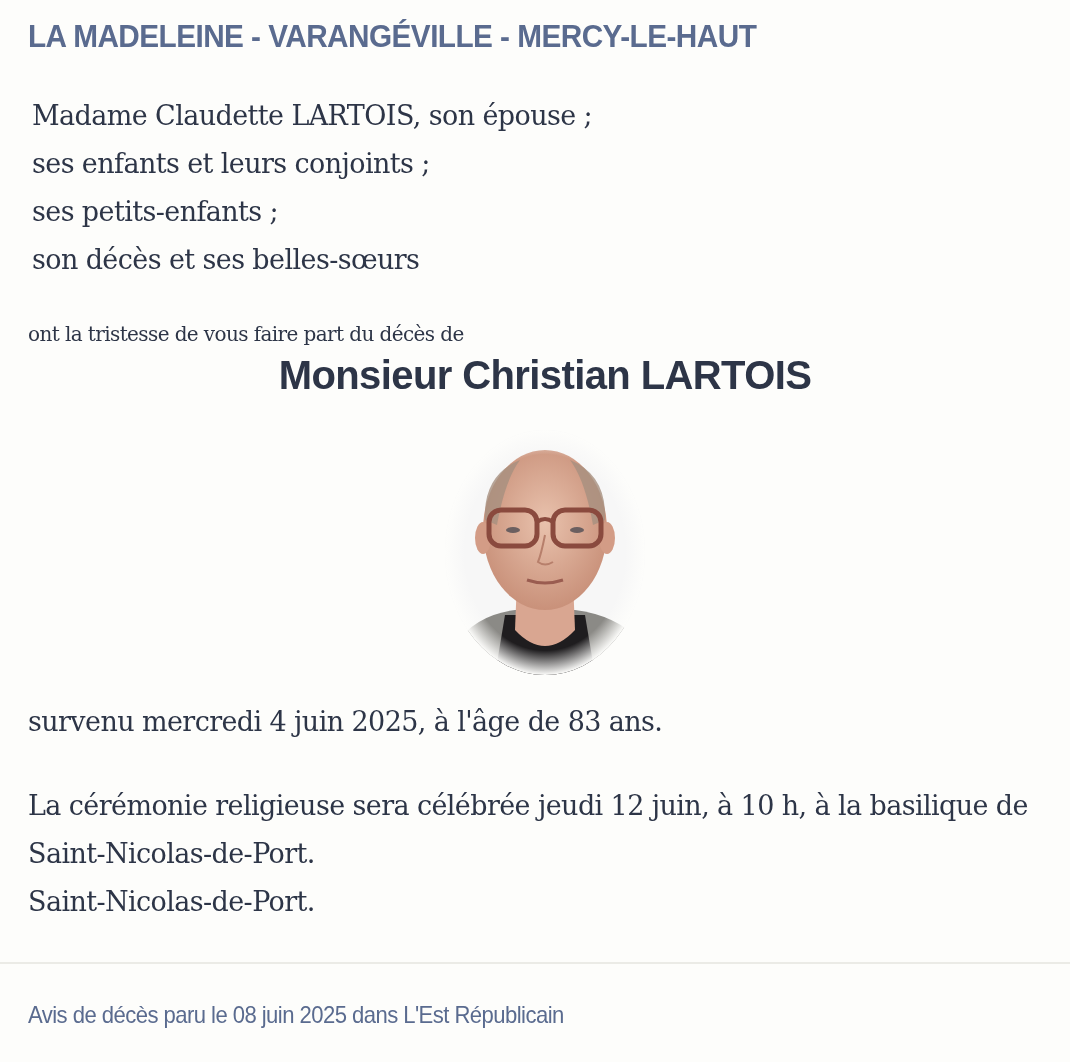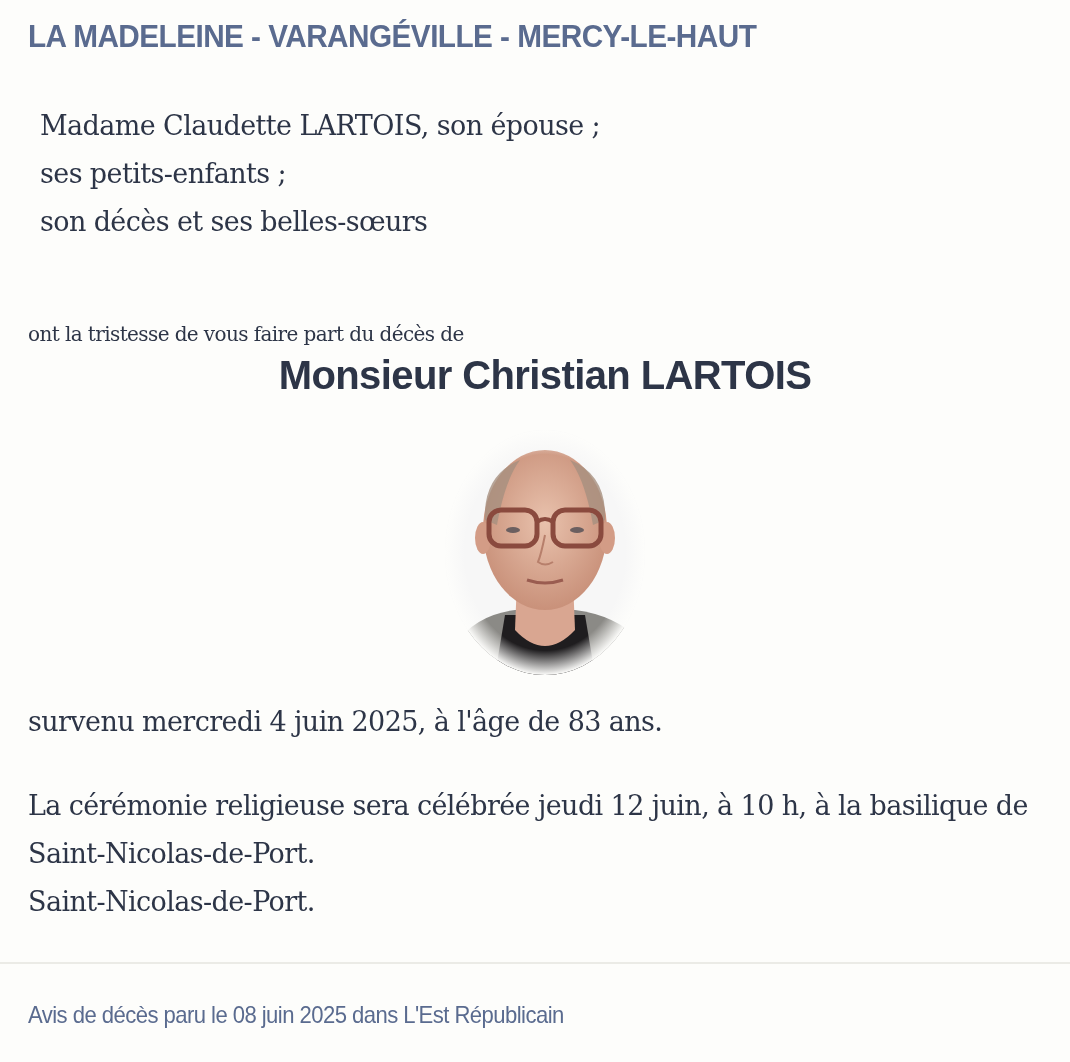--- a/index.html
+++ b/index.html
@@ -23,26 +23,25 @@
       font-weight: bold;
       font-size: 32px;
       letter-spacing: -0.6px;
       color: #5a6b8f;
       white-space: nowrap;
       transform: scaleX(0.93);
       transform-origin: left top;
     }
     .family {
       position: absolute;
-      left: 40px;
+      left: 32px;
       top: 92px;
       font-size: 27px;
       line-height: 48px;
       letter-spacing: -0.6px;
-      margin-top: 10px;
     }
     .family div { white-space: nowrap; }
     .intro {
       position: absolute;
       left: 28px;
       top: 312px;
       font-size: 20px;
       line-height: 44px;
       letter-spacing: -0.6px;
       white-space: nowrap;
@@ -113,20 +112,21 @@
       transform-origin: left top;
     }
   </style>
 </head>
 <body>
 
 <div class="location">LA MADELEINE - VARANGÉVILLE - MERCY-LE-HAUT</div>
 
 <div class="family">
   <div>Madame Claudette LARTOIS, son épouse ;</div>
+  <div>ses enfants et leurs conjoints ;</div>
   <div>ses petits-enfants ;</div>
   <div>son décès et ses belles-sœurs</div>
 </div>
 
 <div class="intro">ont la tristesse de vous faire part du décès de</div>
 
 <div class="name">Monsieur Christian LARTOIS</div>
 
 <div class="portrait" title="Portrait of Christian LARTOIS">
   <svg width="200" height="245" viewBox="0 0 200 245">

